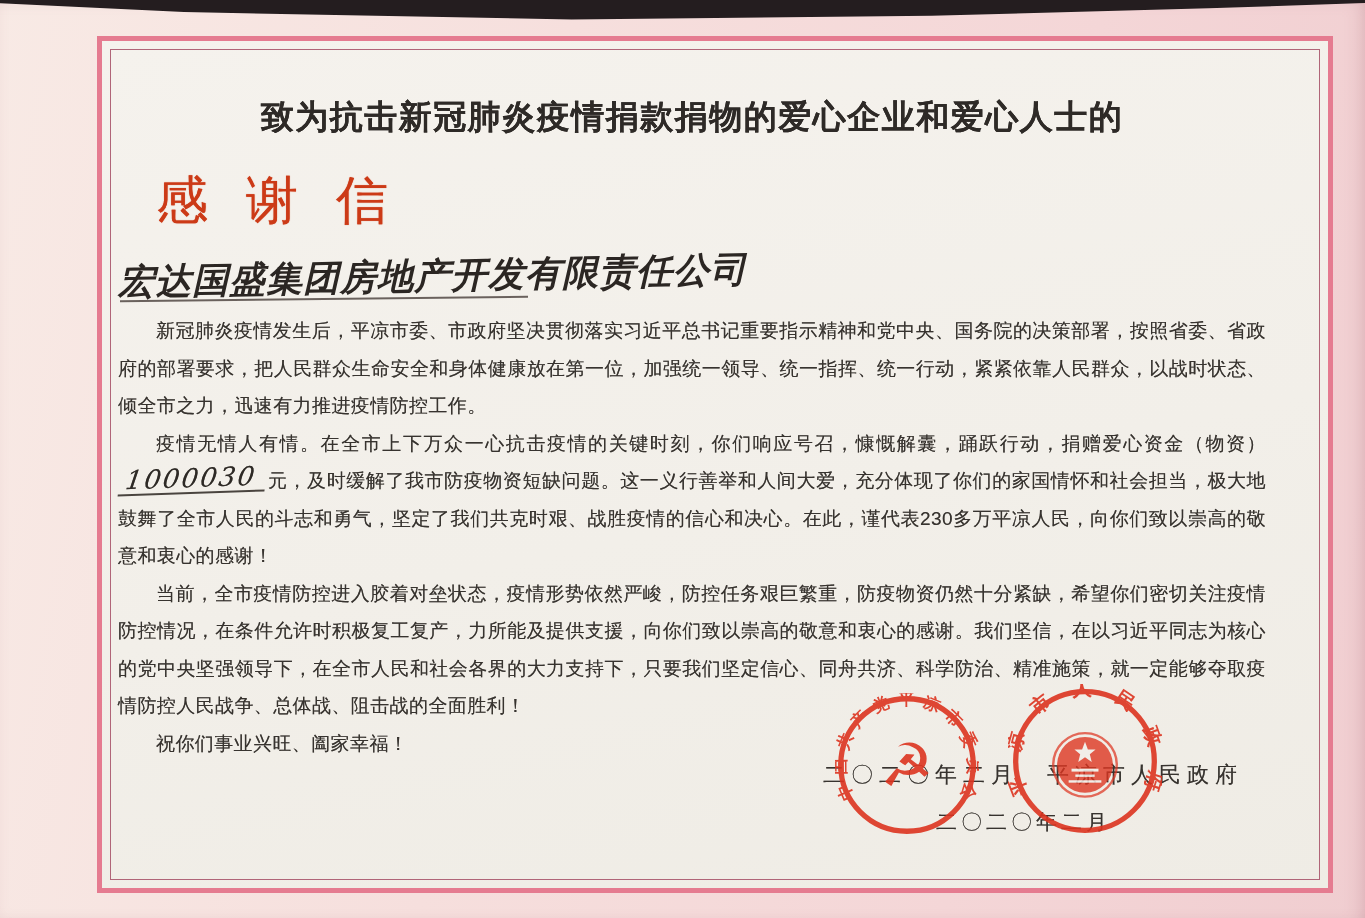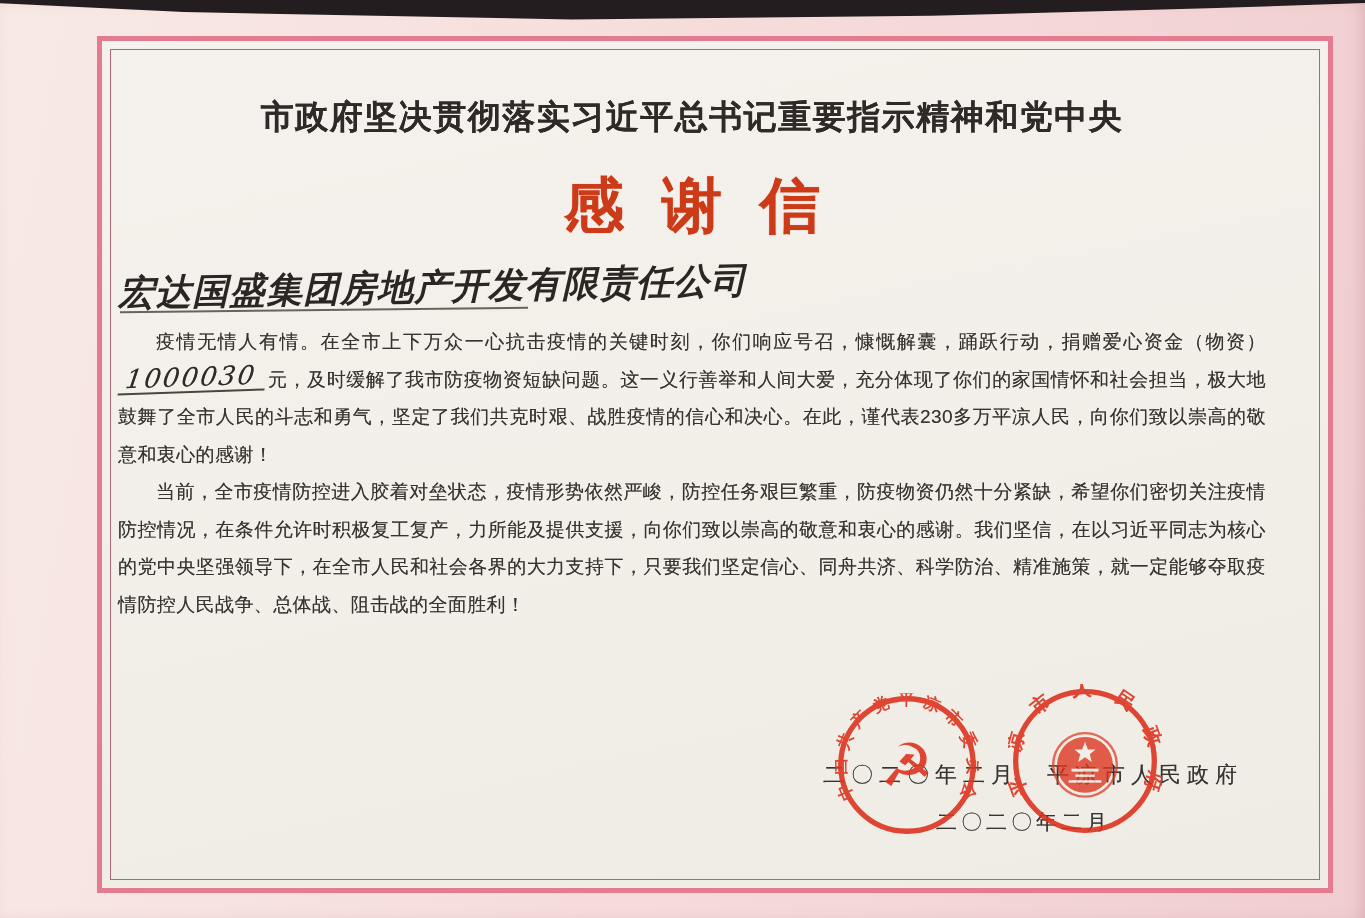--- a/index.html
+++ b/index.html
@@ -29,22 +29,22 @@
     pointer-events:none;
   }
   .content{position:absolute;left:16px;top:0;width:1148px;}
   h1.heading{
     margin:54px 0 0 0;text-align:center;
     font-size:33px;font-weight:900;letter-spacing:1.5px;
     color:#2e2a27;font-family:"Liberation Sans","DejaVu Sans",sans-serif;
     text-shadow:0 0 .6px #2e2a27;
   }
   h2.big-title{
-    margin:26px 0 0 0;text-align:center;
-    font-size:60px;font-weight:700;letter-spacing:38px;text-indent:38px;
+    margin:26px 0 0 0;text-align:left;
+    font-size:52px;font-weight:400;letter-spacing:38px;text-indent:38px;
     color:var(--title-red,#cc3a17);
     text-shadow:0 0 .8px var(--title-red,#cc3a17);
   }
   .recipient{margin:16px 0 0 0;height:54px;position:relative;}
   .recipient .name{
     display:inline-block;
     font-size:36px;font-weight:700;color:#2b2623;
     font-style:italic;transform:rotate(-1.2deg);
     letter-spacing:1px;
   }
@@ -89,31 +89,33 @@
 </style>
 </head>
 <body>
 
 <div class="photo">
   <div class="paper">
     <div class="frame">
       <div class="inner-line"></div>
 
       <div class="content">
-        <h1 class="heading">市政府坚决贯彻落实习近平总书记重要指示精神和党中央</h1>
+        <h1 class="heading">致为抗击新冠肺炎疫情捐款捐物的爱心企业和爱心人士的</h1>
         <h2 class="big-title">感谢信</h2>
 
         <div class="recipient">
           <span class="name">宏达国盛集团房地产开发有限责任公司</span>
           <span class="underline"></span>
         </div>
 
         <div class="bodytext">
+          <p>新冠肺炎疫情发生后，平凉市委、市政府坚决贯彻落实习近平总书记重要指示精神和党中央、国务院的决策部署，按照省委、省政府的部署要求，把人民群众生命安全和身体健康放在第一位，加强统一领导、统一指挥、统一行动，紧紧依靠人民群众，以战时状态、倾全市之力，迅速有力推进疫情防控工作。</p>
           <p><span>疫情无情人有情。在全市上下万众一心抗击疫情的关键时刻，你们响应号召，慷慨解囊，踊跃行动，捐赠爱心资金（物资）</span><span class="amount">1000030</span><span>元，及时缓解了我市防疫物资短缺问题。这一义行善举和人间大爱，充分体现了你们的家国情怀和社会担当，极大地鼓舞了全市人民的斗志和勇气，坚定了我们共克时艰、战胜疫情的信心和决心。在此，谨代表230多万平凉人民，向你们致以崇高的敬意和衷心的感谢！</span></p>
           <p>当前，全市疫情防控进入胶着对垒状态，疫情形势依然严峻，防控任务艰巨繁重，防疫物资仍然十分紧缺，希望你们密切关注疫情防控情况，在条件允许时积极复工复产，力所能及提供支援，向你们致以崇高的敬意和衷心的感谢。我们坚信，在以习近平同志为核心的党中央坚强领导下，在全市人民和社会各界的大力支持下，只要我们坚定信心、同舟共济、科学防治、精准施策，就一定能够夺取疫情防控人民战争、总体战、阻击战的全面胜利！</p>
+          <p>祝你们事业兴旺、阖家幸福！</p>
         </div>
       </div>
 
       <div class="sig-line">
         <span>二〇二〇年二月</span><span class="gap"></span><span>平凉市人民政府</span>
       </div>
       <div class="sig-date">二〇二〇年二月</div>
 
       <svg class="seal seal-left" viewBox="0 0 150 150">
         <circle cx="75" cy="75" r="69" fill="none" stroke="var(--seal-red,#dd3420)" stroke-width="5.5"></circle>

